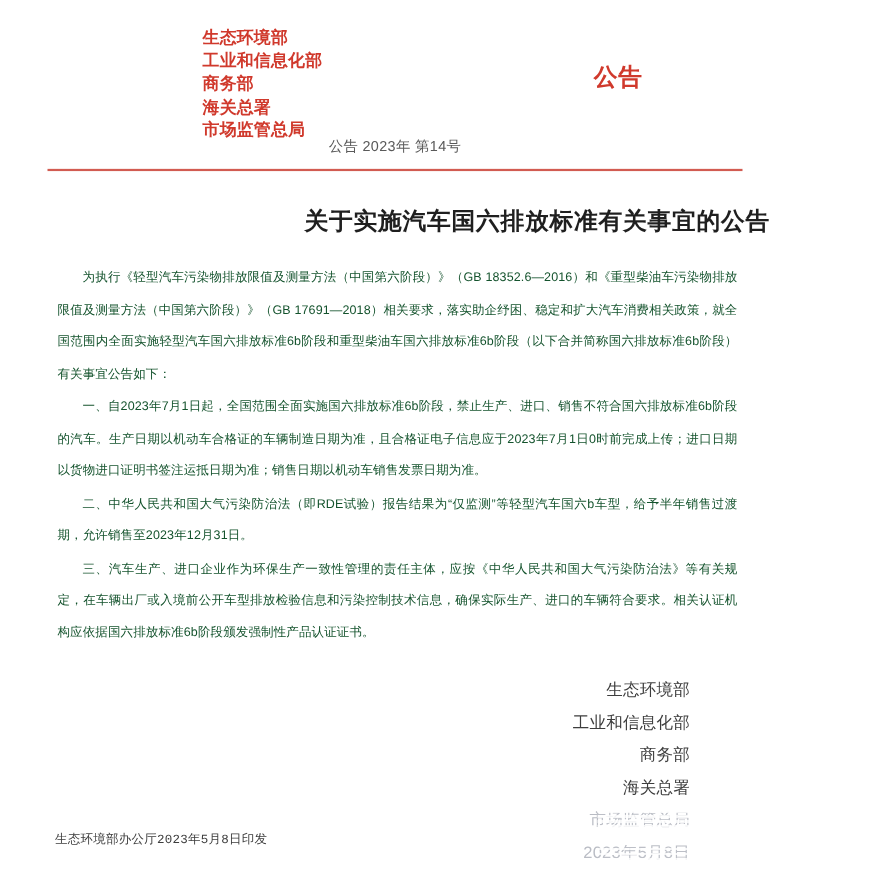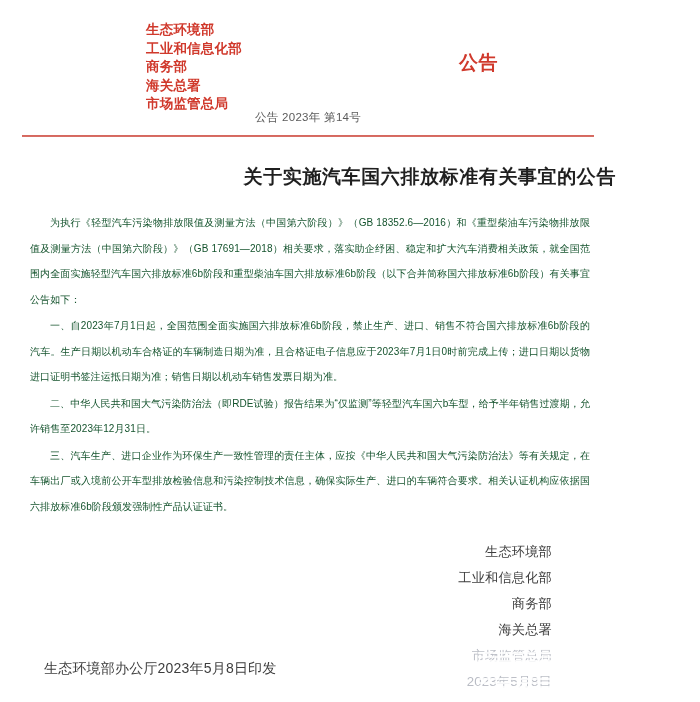--- a/index.html
+++ b/index.html
@@ -14,20 +14,21 @@
     color: #3a3a3a;
     overflow: hidden;
     position: relative;
   }
 
   .page {
     position: relative;
     width: 616px;
     height: 702px;
     box-sizing: border-box;
+    padding-left: 16px;
   }
 
   
   .masthead {
     position: relative;
     padding: 20px 30px 0 30px;
     height: 92px;
     box-sizing: border-box;
   }
   .ministries {
@@ -132,23 +133,24 @@
         rgba(255,255,255,0.05) 2px,
         rgba(255,255,255,0.05) 4px);
     pointer-events: none;
   }
 
   
   .footer {
     position: absolute;
     left: 44px;
     bottom: 24px;
-    font-size: 14px;
+    font-size: 10px;
     color: #3d3d3d;
     letter-spacing: 0.2px;
+    font-family: Liberation Mono, monospace;
   }
 </style>
 </head>
 <body>
 
 <div class="page">
 
   <div class="masthead">
     <div class="ministries">
       <div class="ministry-line">生态环境部</div>

